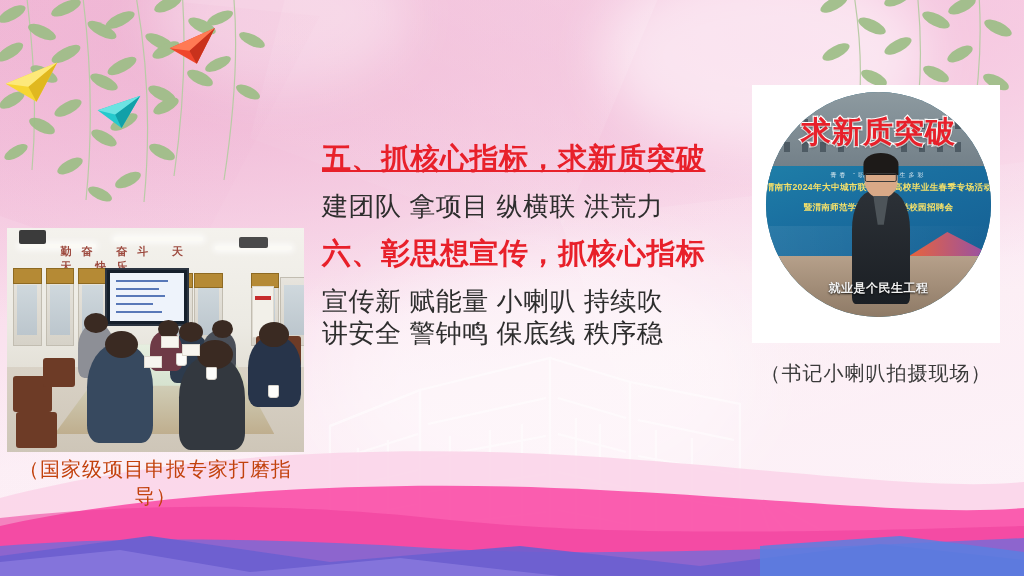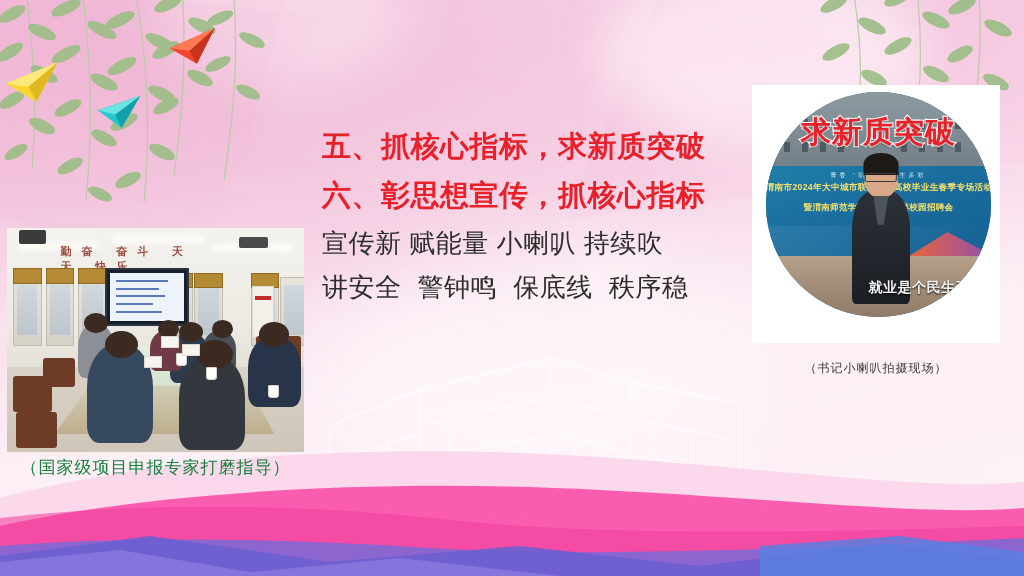--- a/index.html
+++ b/index.html
@@ -59,41 +59,41 @@
   
   .textblock{position:absolute;left:322px;top:132px;width:420px;}
   .head{
     color:#e8202a;font-weight:bold;font-size:29px;line-height:1;
     letter-spacing:.5px;white-space:nowrap;
   }
   .line{
     color:#2e2e2e;font-size:26px;line-height:1;white-space:nowrap;
     letter-spacing:.5px;
   }
-  .r1{margin-top:0;}
+  .r1{margin-top:12px;text-decoration:underline;}
   .r2{margin-top:18px;}
   .r3{margin-top:20px;}
   .r4{margin-top:20px;}
   .r5{margin-top:20px;}
-  .r6{margin-top:20px;font-family:Liberation Mono, monospace;}
+  .r6{margin-top:6px;}
 
   
   .photo-left{position:absolute;left:7px;top:228px;width:297px;height:224px;
     overflow:hidden;background:#cfc7bd;}
 
   .cap-left{position:absolute;left:7px;top:456px;width:297px;text-align:center;
-    color:#15803d;font-size:17px;letter-spacing:1px;}
+    color:#c2410c;font-size:20px;letter-spacing:1px;}
 
   
   .card-right{position:absolute;left:752px;top:85px;width:248px;height:258px;
     background:#ffffff;}
   .circle-photo{position:absolute;left:766px;top:92px;width:225px;height:225px;
     border-radius:50%;overflow:hidden;background:#1d5f7a;}
   .cap-right{position:absolute;left:742px;top:360px;width:268px;text-align:center;
-    color:#3a3a3a;font-size:12px;letter-spacing:1px;}
+    color:#3a3a3a;font-size:20px;letter-spacing:1px;}
 
   
   .mr{position:absolute;inset:0;}
   .mr-wall{position:absolute;left:0;top:0;width:100%;height:62%;
     background:linear-gradient(180deg,#f4f2ed 0%,#eceae3 70%,#e4e1d8 100%);}
   .mr-floor{position:absolute;left:0;bottom:0;width:100%;height:38%;
     background:linear-gradient(180deg,#d9d2c6,#cec6b8);}
   .mr-tube{position:absolute;height:4px;background:#fbfaf5;border-radius:2px;
     box-shadow:0 0 6px 2px rgba(255,255,255,.8);}
   .mr-screen{position:absolute;left:33%;top:18%;width:27%;height:24%;
@@ -159,22 +159,22 @@
   .jf-man .glass{position:absolute;left:50%;top:-16%;transform:translateX(-50%);
     width:52%;height:6%;border:1px solid #3a3a3a;border-radius:2px;}
   .jf-man .shirt{position:absolute;left:50%;top:4%;transform:translateX(-50%);
     width:26%;height:26%;background:#4d5459;
     clip-path:polygon(50% 0,100% 0,70% 100%,30% 100%,0 0);}
   .jf-big{position:absolute;left:0;top:9%;width:100%;text-align:center;
     font-size:30px;font-weight:bold;color:#e8202a;letter-spacing:1px;
     -webkit-text-stroke:2.2px #ffffff;paint-order:stroke fill;
     text-shadow:0 2px 2px rgba(0,0,0,.25);white-space:nowrap;}
   .jf-sub{position:absolute;left:50%;transform:translateX(-50%);bottom:9%;
-    color:#f2f2f2;font-size:14px;font-weight:bold;letter-spacing:.5px;
-    text-shadow:0 1px 2px rgba(0,0,0,.9);white-space:nowrap;margin-left:48px;}
+    color:#f2f2f2;font-size:12px;font-weight:bold;letter-spacing:.5px;
+    text-shadow:0 1px 2px rgba(0,0,0,.9);white-space:nowrap;}
 </style>
 </head>
 <body>
 
 <div id="slide">
 
   <div class="bg-base"></div>
   <div class="bg-cloud cloud-a"></div>
   <div class="bg-cloud cloud-b"></div>
   <div class="bg-cloud cloud-c"></div>
@@ -454,18 +454,19 @@
           <span class="shirt"></span>
       </div>
       <div class="jf-big">求新质突破</div>
       <div class="jf-sub">就业是个民生工程</div>
     </div>
   </div>
   <div class="cap-right">（书记小喇叭拍摄现场）</div>
 
   <div class="textblock">
     <div class="head r1">五、抓核心指标，求新质突破</div>
+    <div class="line r3">建团队  拿项目  纵横联  洪荒力</div>
     <div class="head r4">六、彰思想宣传，抓核心指标</div>
     <div class="line r5">宣传新  赋能量  小喇叭  持续吹</div>
     <div class="line r6">讲安全  警钟鸣  保底线  秩序稳</div>
   </div>
 
 </div>
 
 </body></html>

